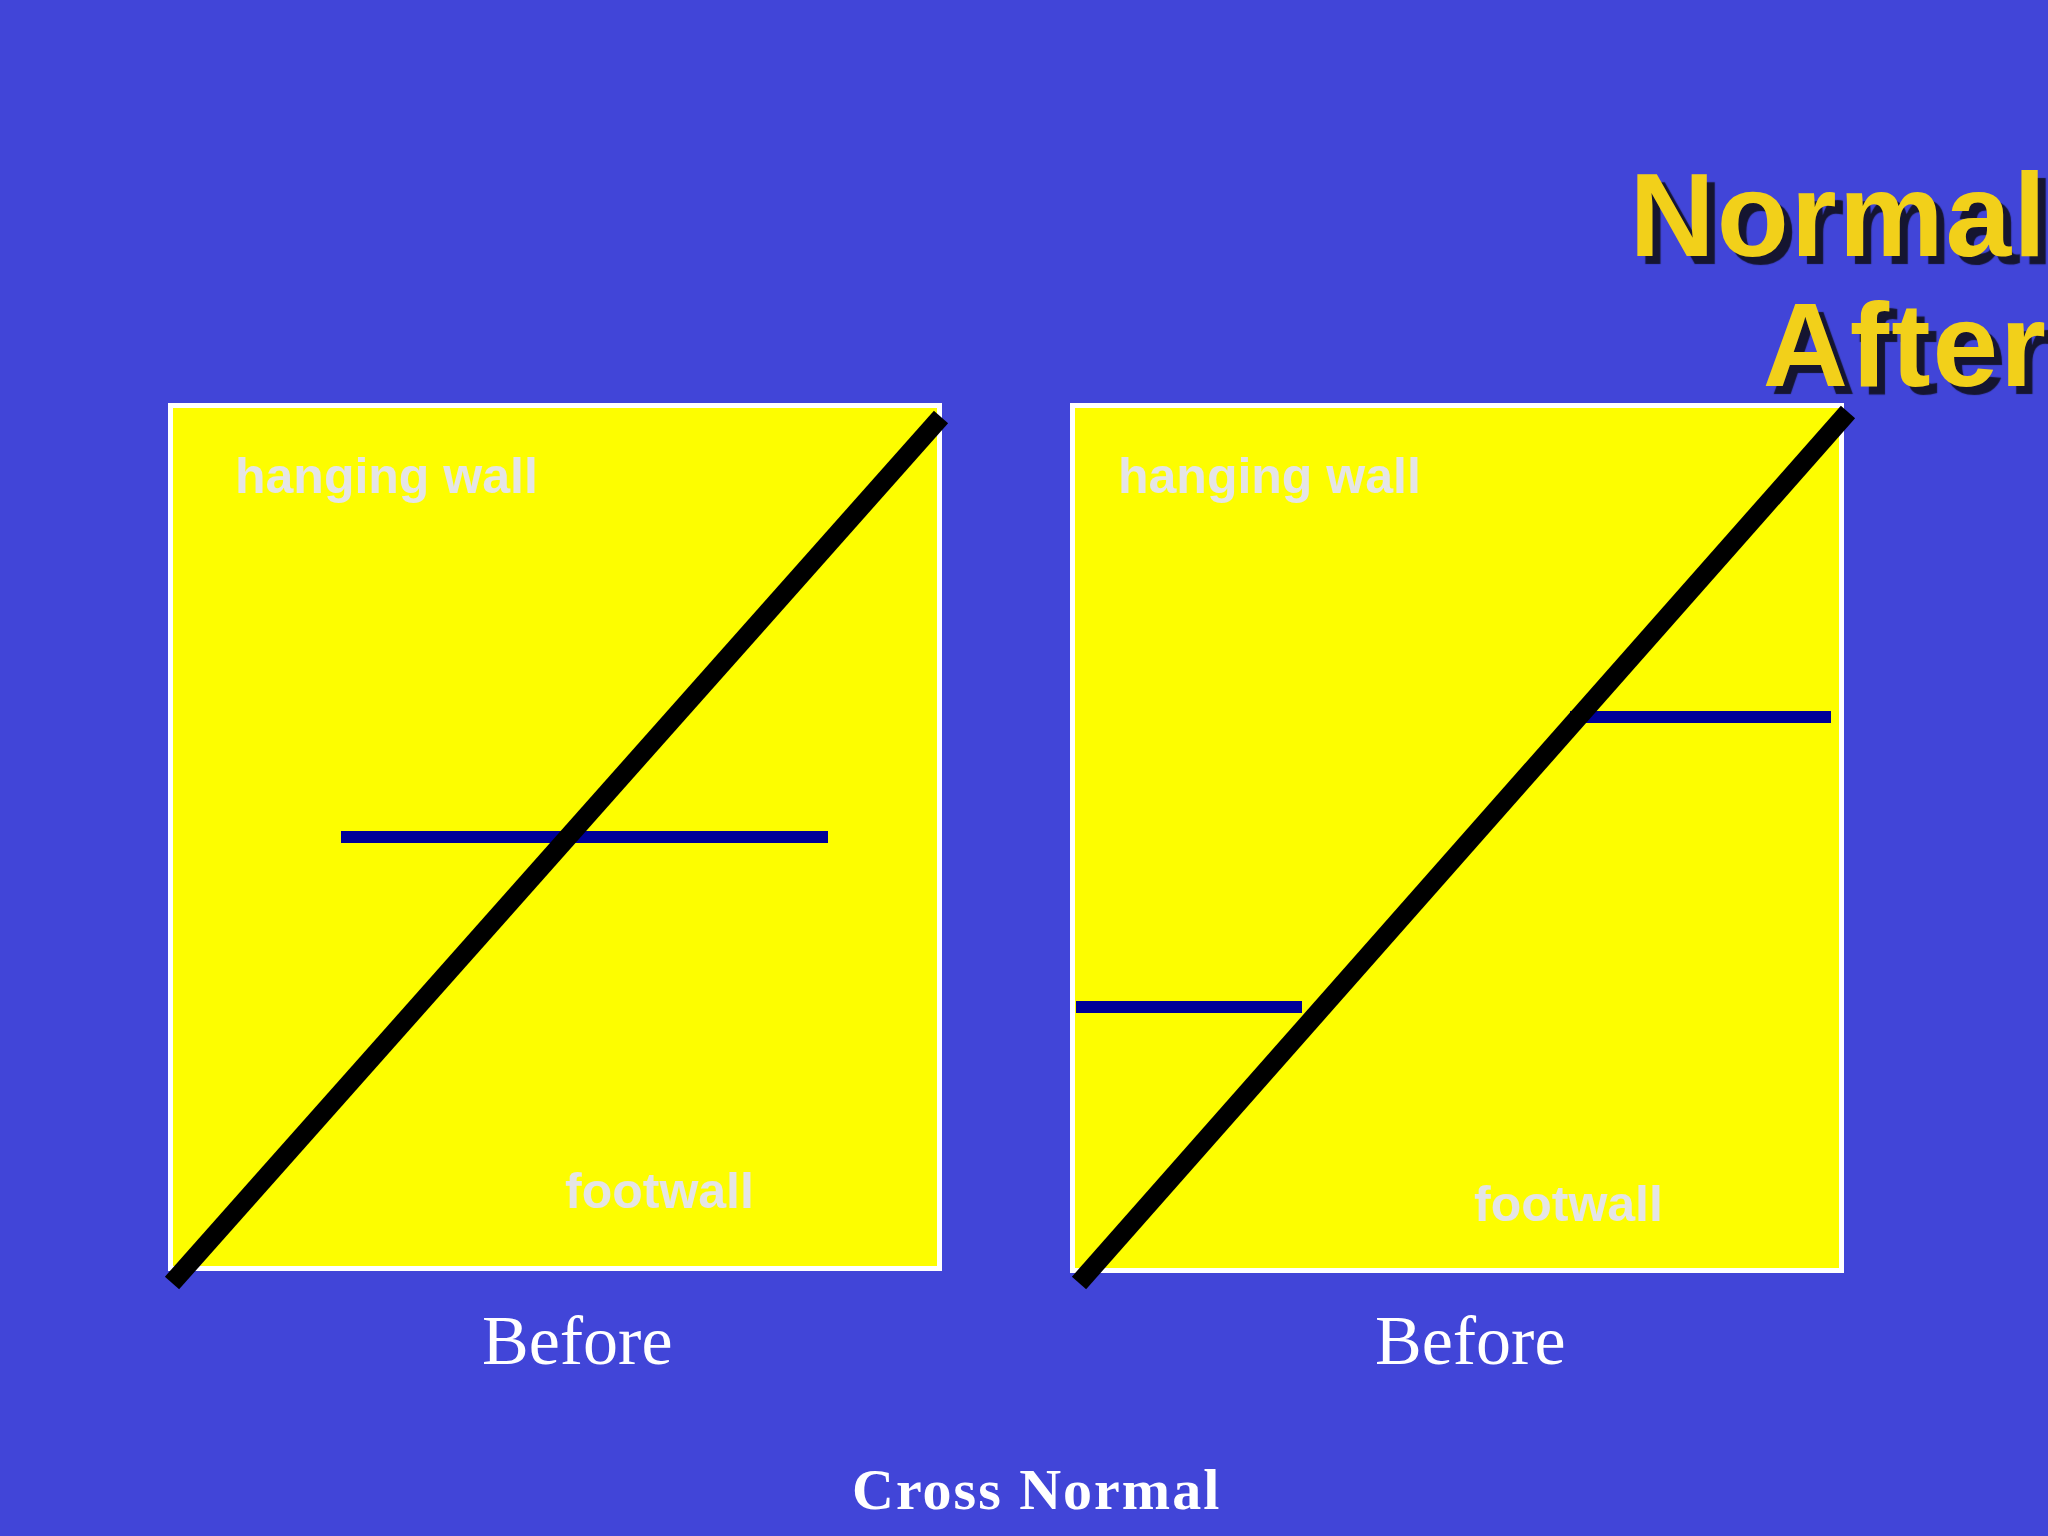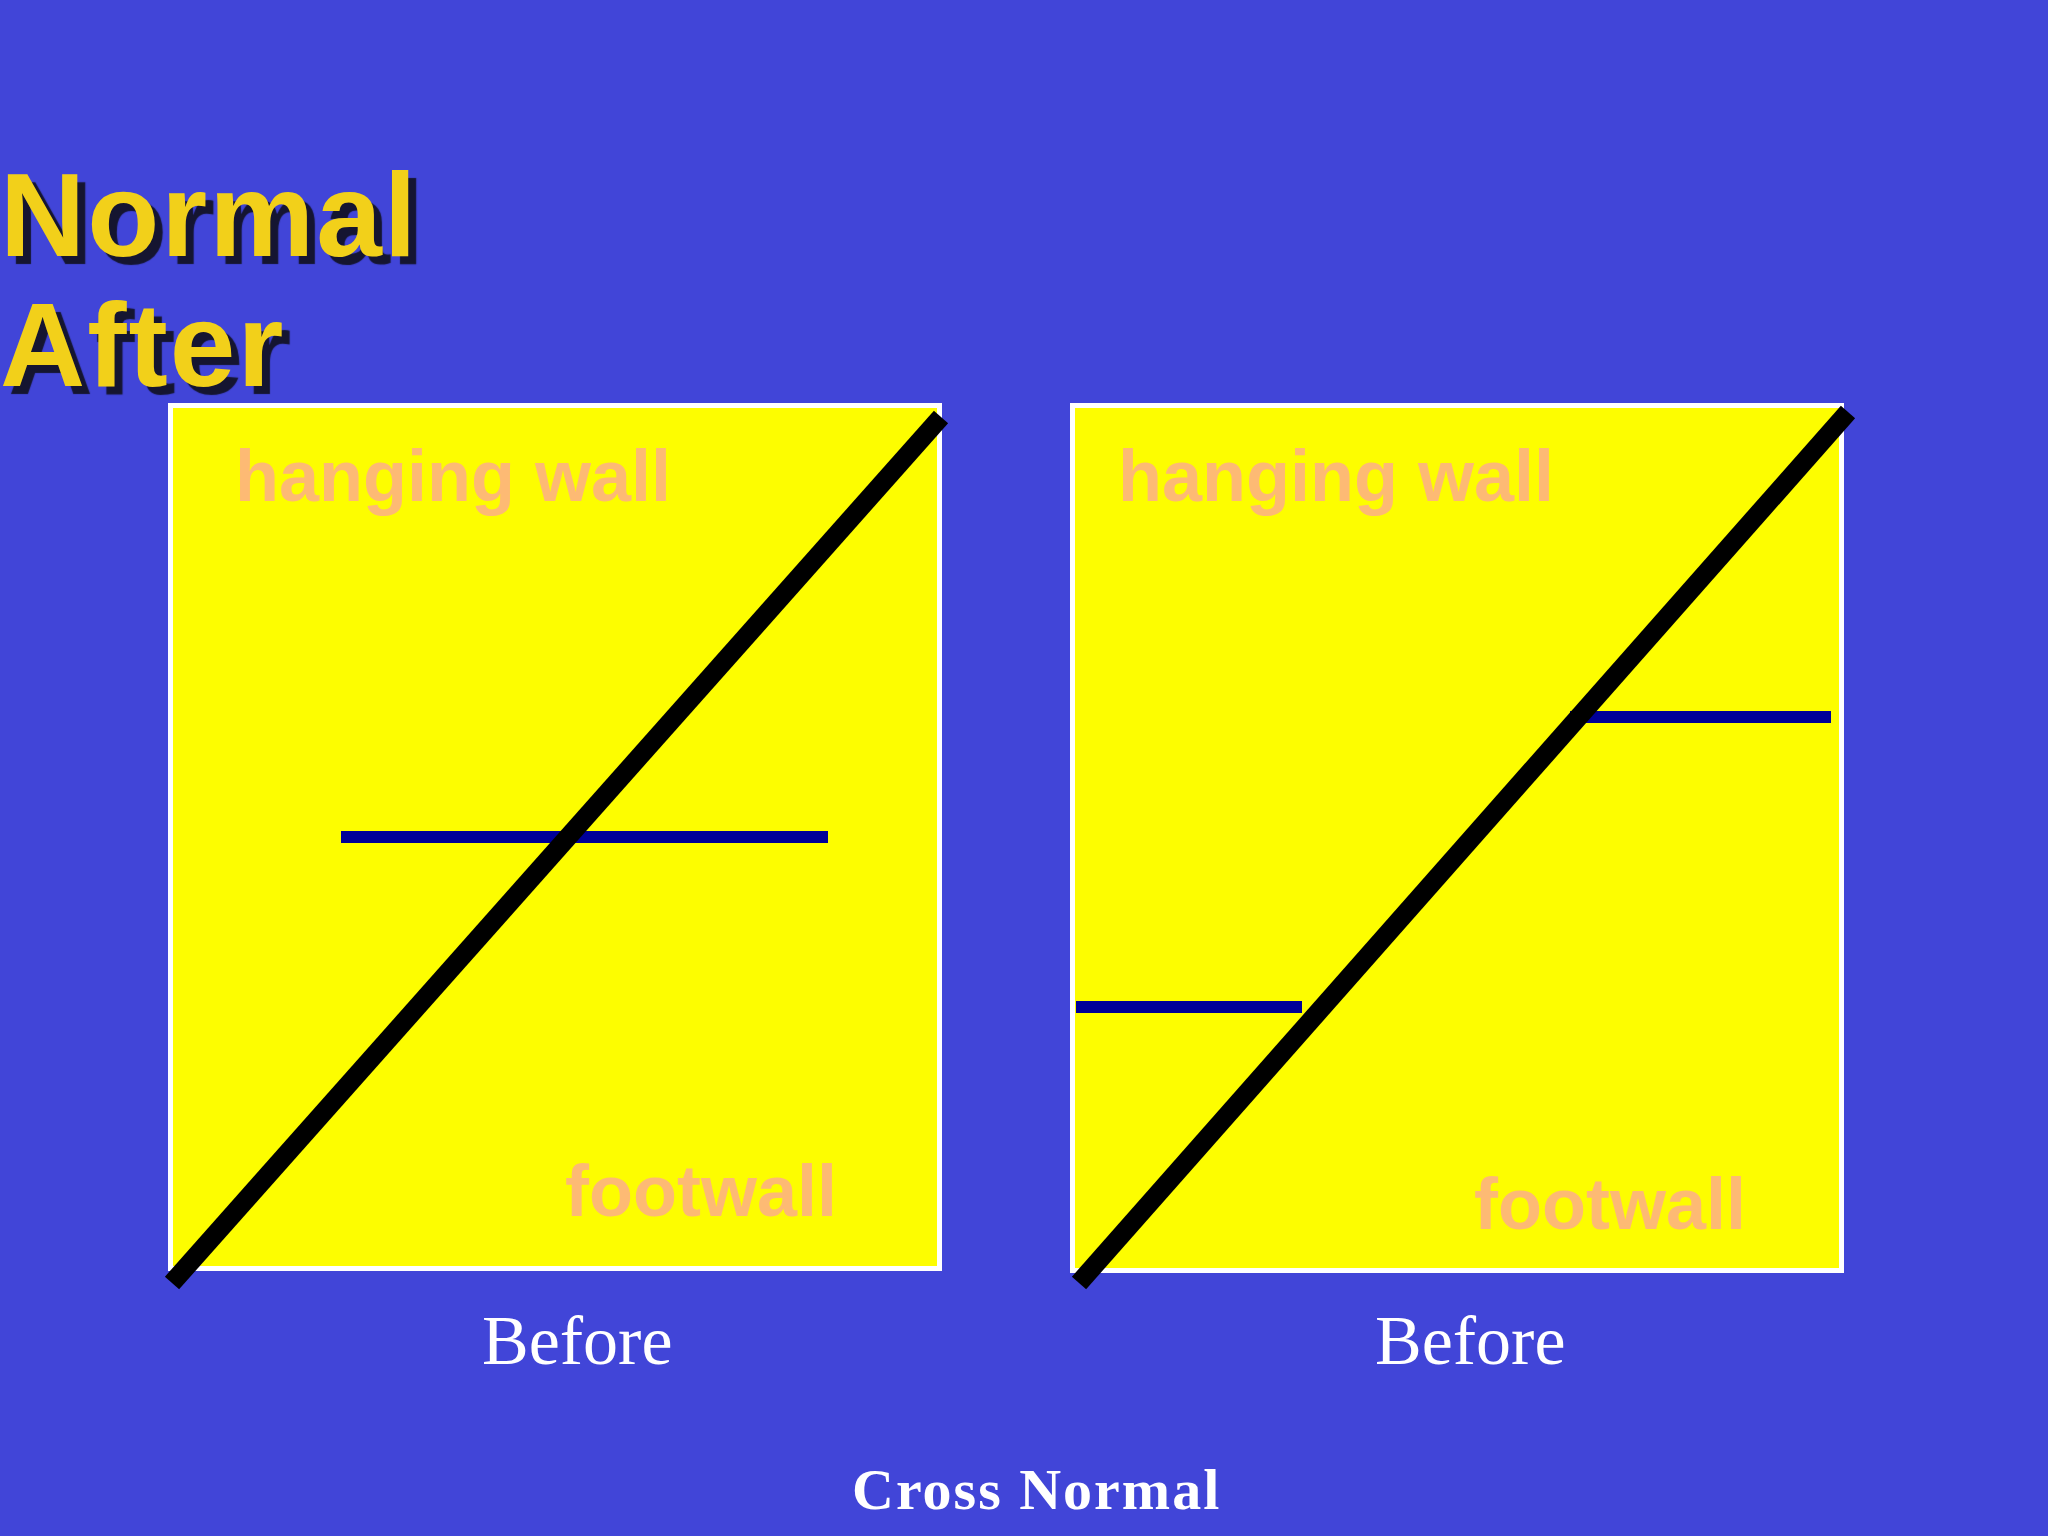--- a/index.html
+++ b/index.html
@@ -15,21 +15,21 @@
     overflow: hidden;
     font-family: "Liberation Sans", sans-serif;
   }
 
   
   .title {
     position: absolute;
     left: 0;
     top: 150px;
     width: 2048px;
-    text-align: left;
+    text-align: right;
     font-family: "Liberation Sans", sans-serif;
     font-weight: bold;
     font-size: 118px;
     line-height: 130px;
     letter-spacing: 2px;
     color: #F2D01A;
     text-shadow: 8px 8px 1px rgba(15, 15, 25, 0.88);
   }
   .title .line { display: block; }
 
@@ -50,23 +50,23 @@
     width: 2048px;
     height: 1536px;
     pointer-events: none;
   }
 
   
   .wall-label {
     position: absolute;
     font-family: "Liberation Sans", sans-serif;
     font-weight: bold;
-    font-size: 72px;
+    font-size: 50px;
     line-height: 68px;
-    color: #fdba74;
+    color: #e5e5e5;
     white-space: nowrap;
   }
   .hw-before { left: 235px;  top: 442px; }
   .fw-before { left: 565px;  top: 1157px; }
   .hw-after  { left: 1118px; top: 442px; }
   .fw-after  { left: 1474px; top: 1170px; }
 
   
   .caption {
     position: absolute;

